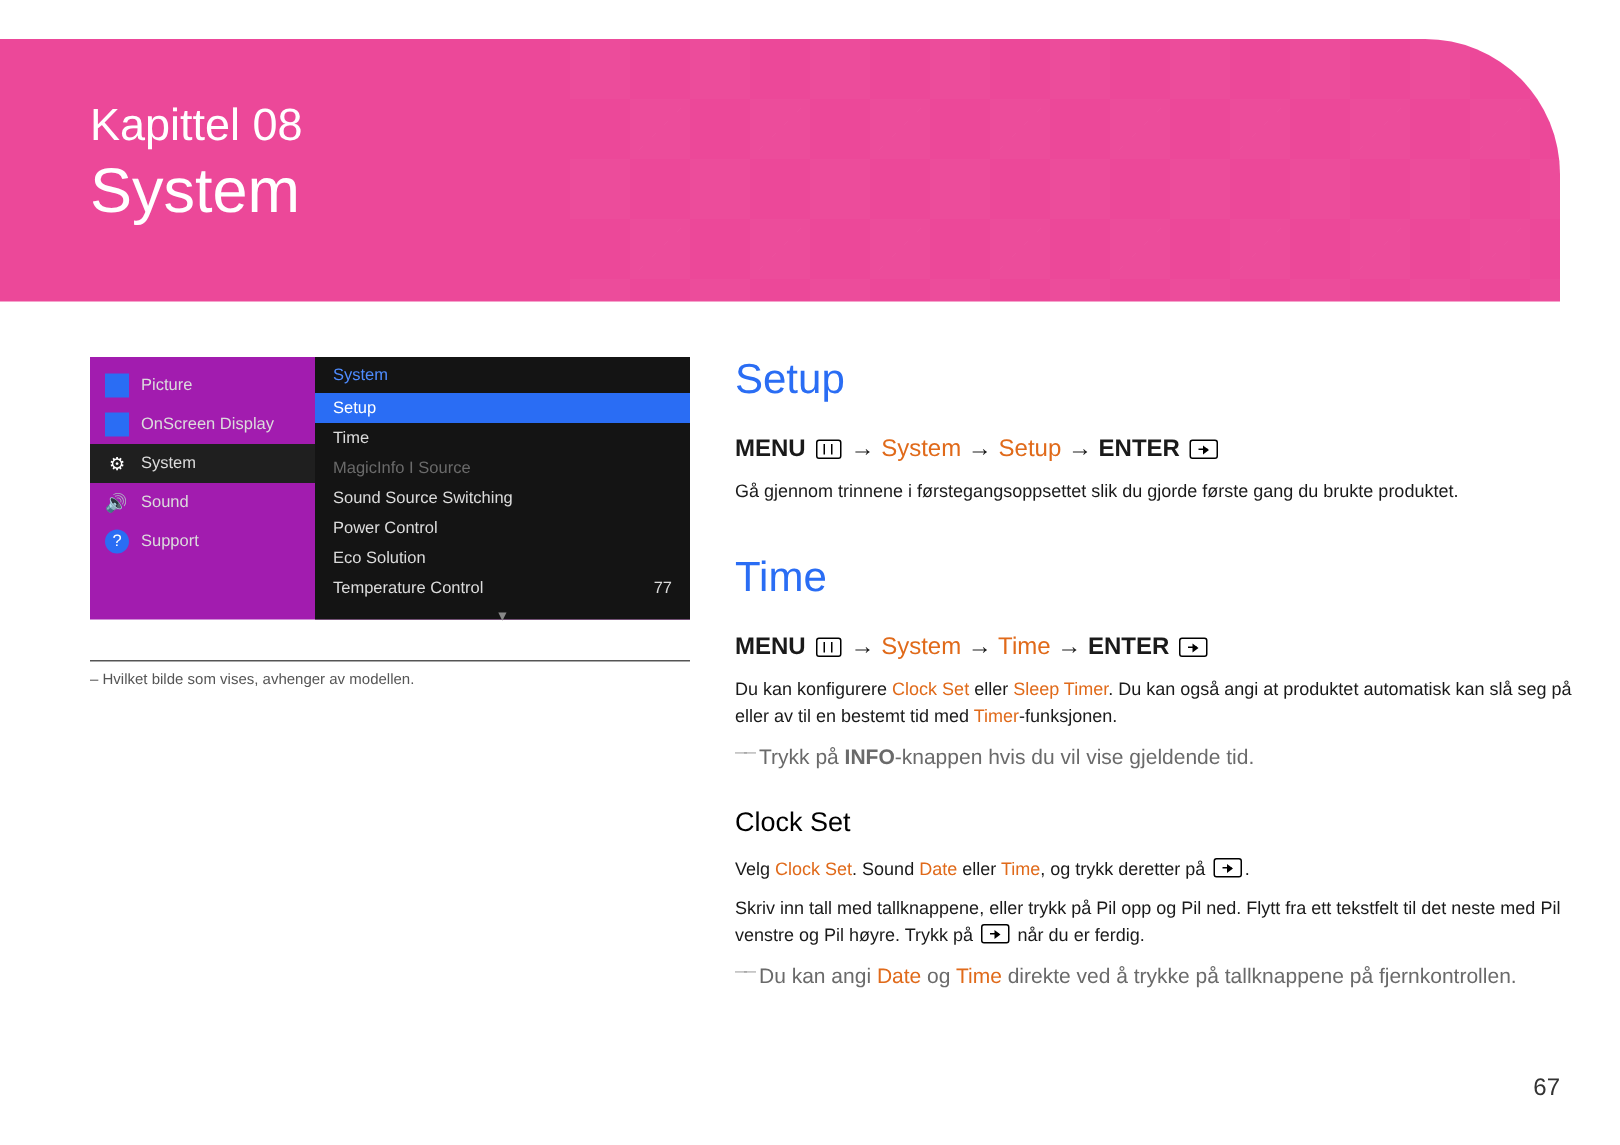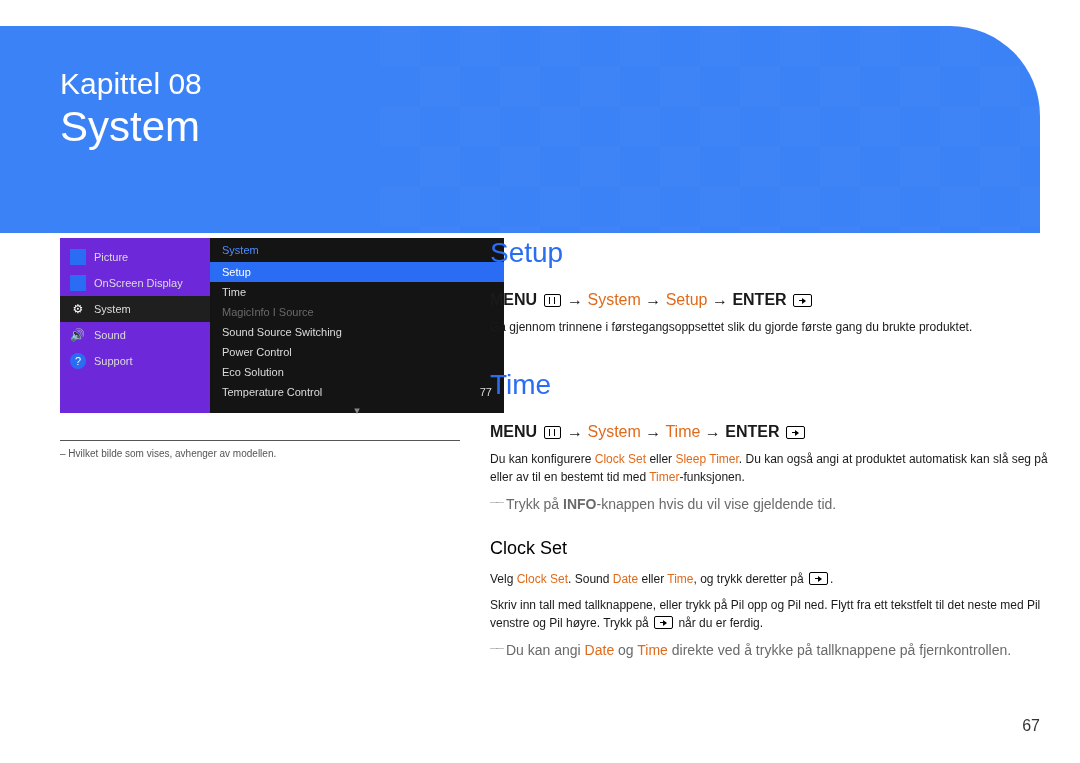--- a/index.html
+++ b/index.html
@@ -16,22 +16,22 @@
     width: 1080px;
     height: 763px;
     overflow: hidden;
   }
   
   .banner {
     position: absolute;
     left: 0;
     top: 26px;
     width: 1040px;
-    height: 207px;
-    background: #3b82f6;
+    height: 175px;
+    background: #ec4899;
     border-top-right-radius: 90px;
     border-bottom-right-radius: 0;
     overflow: hidden;
   }
   .banner::before {
     content: "";
     position: absolute;
     right: -40px;
     top: -40px;
     width: 700px;
@@ -61,23 +61,23 @@
     font-weight: 400;
     line-height: 1.1;
     margin-top: 2px;
   }
 
   
   .osd {
     position: absolute;
     left: 60px;
     top: 238px;
-    width: 444px;
+    width: 400px;
     height: 175px;
-    background: #6d28d9;
+    background: #a21caf;
     color: #dcdcdc;
     font-size: 11px;
   }
   .osd-left {
     position: absolute;
     left: 0; top: 0;
     width: 150px;
     bottom: 0;
     padding-top: 6px;
   }

